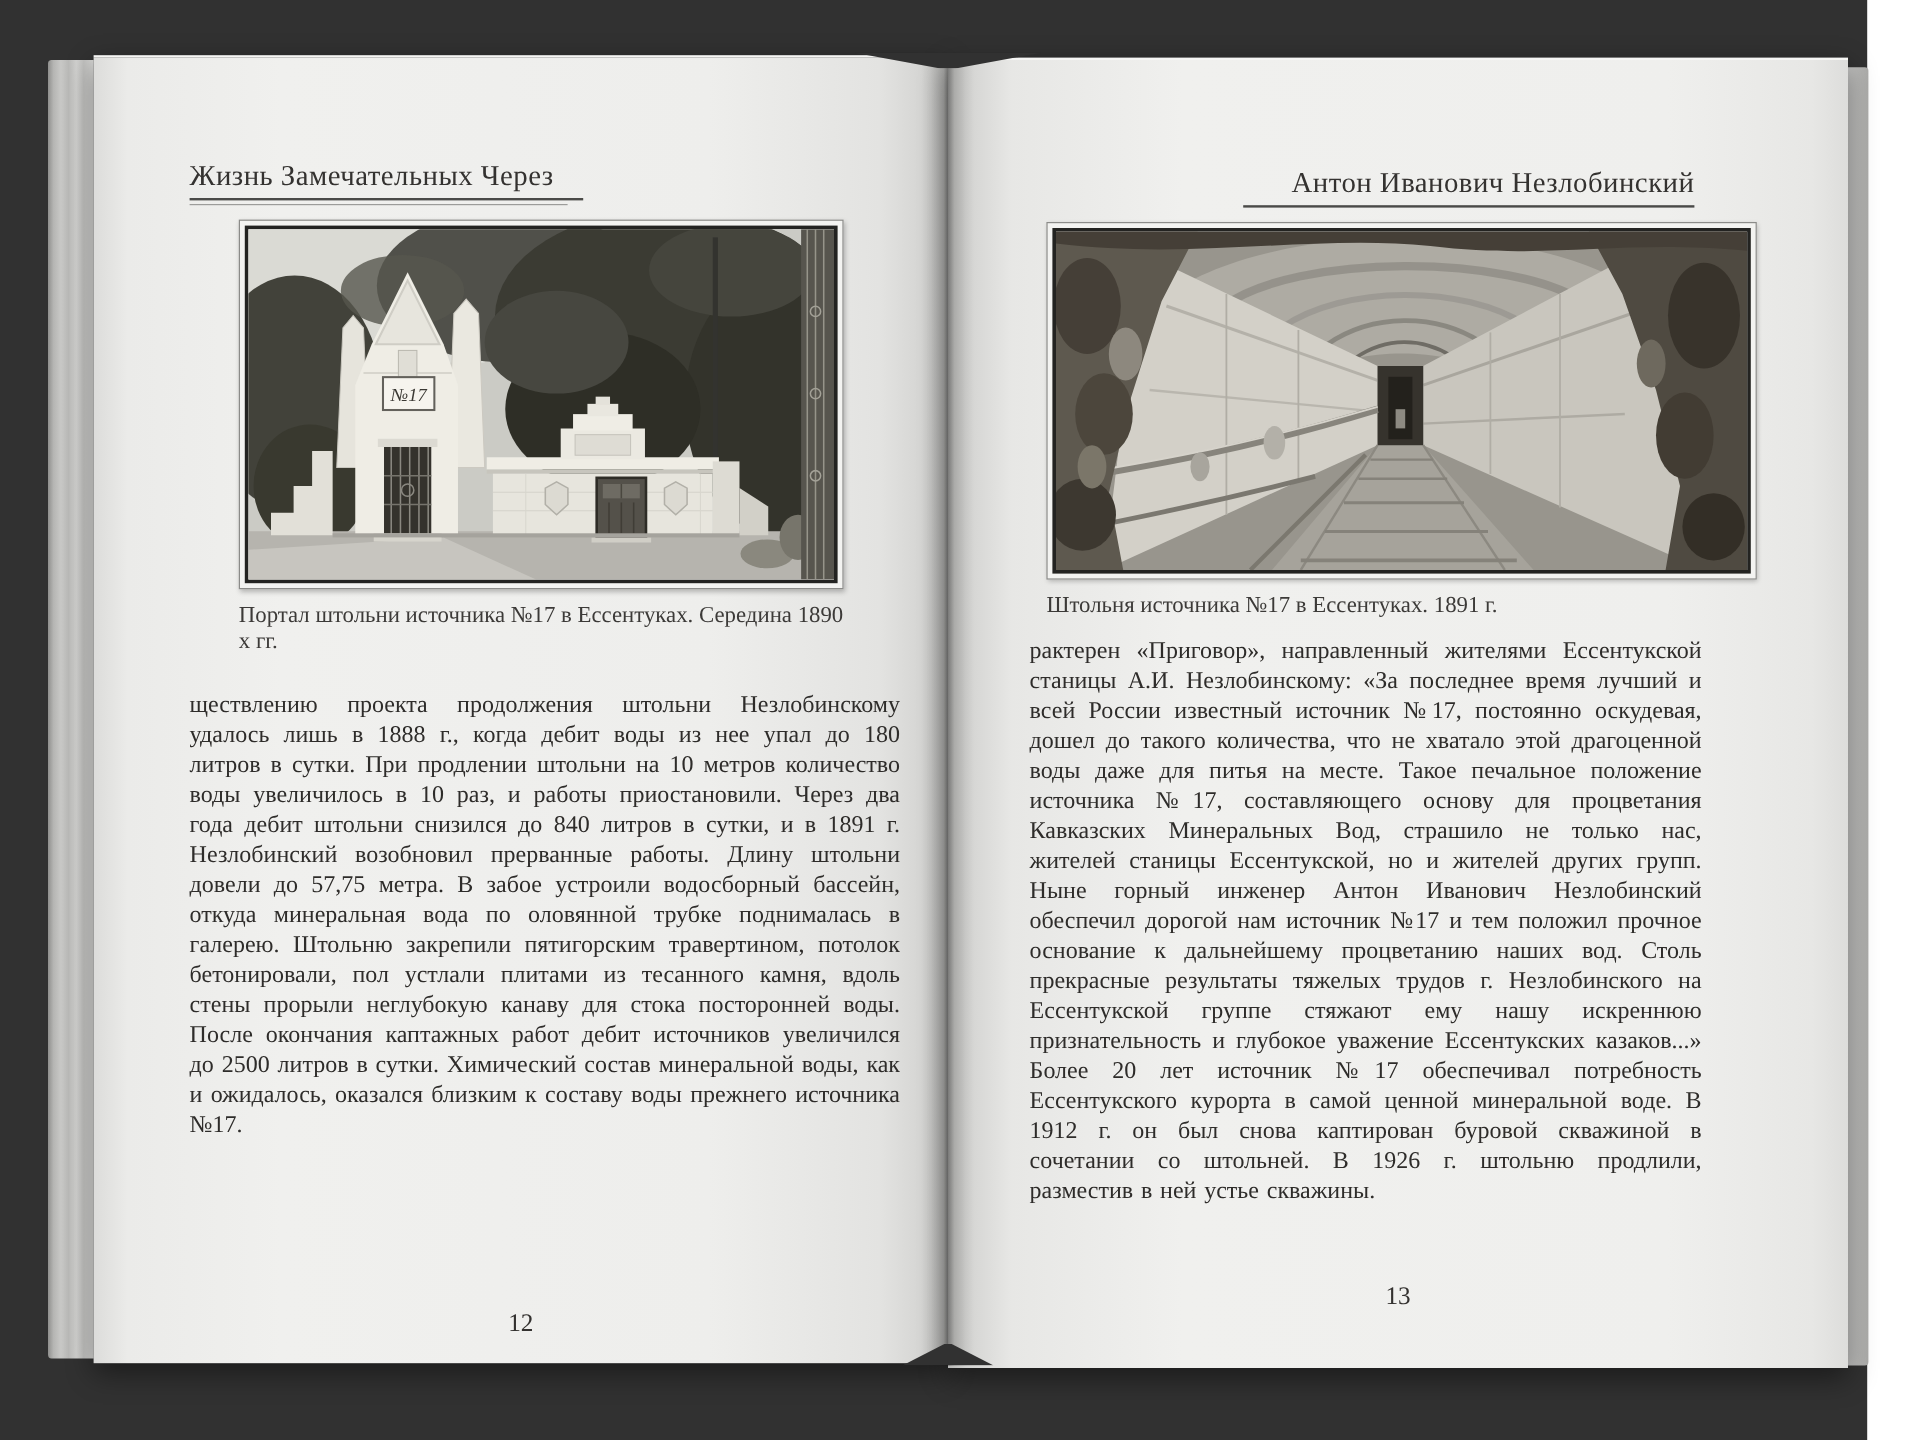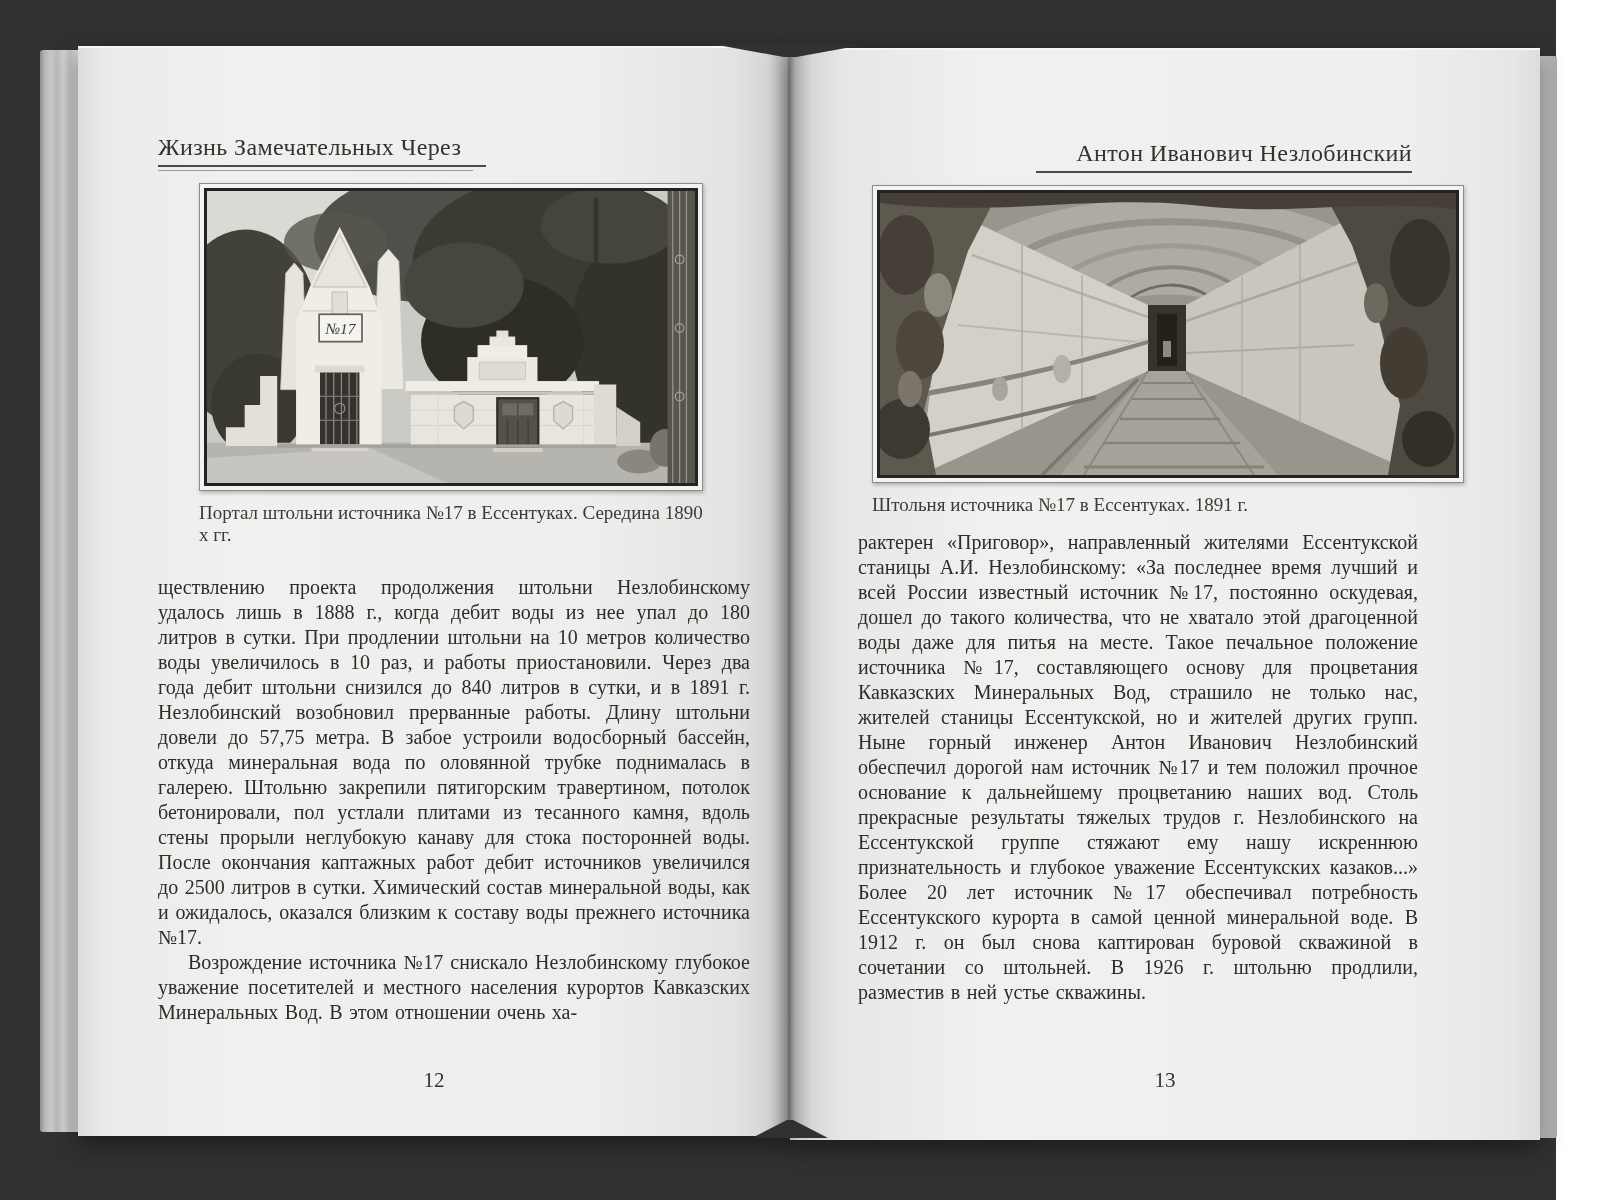--- a/index.html
+++ b/index.html
@@ -48,21 +48,21 @@
   .photo-inner svg { display:block; width:100%; height:auto; }
   figcaption { margin-top:11px; text-align:left; font-size:19px; color:#3c3a38; }
 
   .bodytext { position:absolute; }
   .body-left { left:80px; top:527px; width:592px; }
   .body-right { left:68px; top:480px; width:560px; }
   .bodytext p { margin:0; text-align:justify; font-size:20px; line-height:25px; word-spacing:1.5px; color:#2e2c2a; }
   .para-indent { text-indent:30px; }
 
   .pagenum { position:absolute; width:100%; text-align:center; font-size:21px; color:#33312f; }
-  .pagenum-left { top:1020px; }
+  .pagenum-left { top:1042px; }
   .pagenum-right { top:1018px;text-align:center; }
 </style>
 </head>
 <body>
 
 <div class="backdrop"></div>
 
 <div class="book">
   <div class="edge-left"></div>
   <div class="edge-right"></div>
@@ -160,21 +160,20 @@
 
             <rect x="82" y="296" width="396" height="4" fill="#a5a39d"></rect>
           </svg>
         </div>
       </div>
       <figcaption>Портал штольни источника №17 в Ессентуках. Середина 1890 х гг.</figcaption>
     </figure>
 
     <div class="bodytext body-left">
       <p>ществлению проекта продолжения штольни Незлобинскому удалось лишь в 1888 г., когда дебит воды из нее упал до 180 литров в сутки. При продлении штольни на 10 метров количество воды увеличилось в 10 раз, и работы приостановили. Через два года дебит штольни снизился до 840 литров в сутки, и в 1891 г. Незлобинский возобновил прерванные работы. Длину штольни довели до 57,75 метра. В забое устроили водосборный бассейн, откуда минеральная вода по оловянной трубке поднималась в галерею. Штольню закрепили пятигорским травертином, потолок бетонировали, пол устлали плитами из тесанного камня, вдоль стены прорыли неглубокую канаву для стока посторонней воды. После окончания каптажных работ дебит источников увеличился до 2500 литров в сутки. Химический состав минеральной воды, как и ожидалось, оказался близким к составу воды прежнего источника №17.</p>
-      <p class="para-indent">Возрождение источника №17 снискало Незлобинскому глубокое уважение посетителей и местного населения курортов Кавказских Минеральных Вод. В этом отношении очень ха-</p>
     </div>
 
     <div class="pagenum pagenum-left">12</div>
   </div>
 
   <div class="page page-right">
     <div class="running-header header-right">
       <span class="hdr-text">Антон Иванович Незлобинский</span>
       <div class="rule"></div>
     </div>

